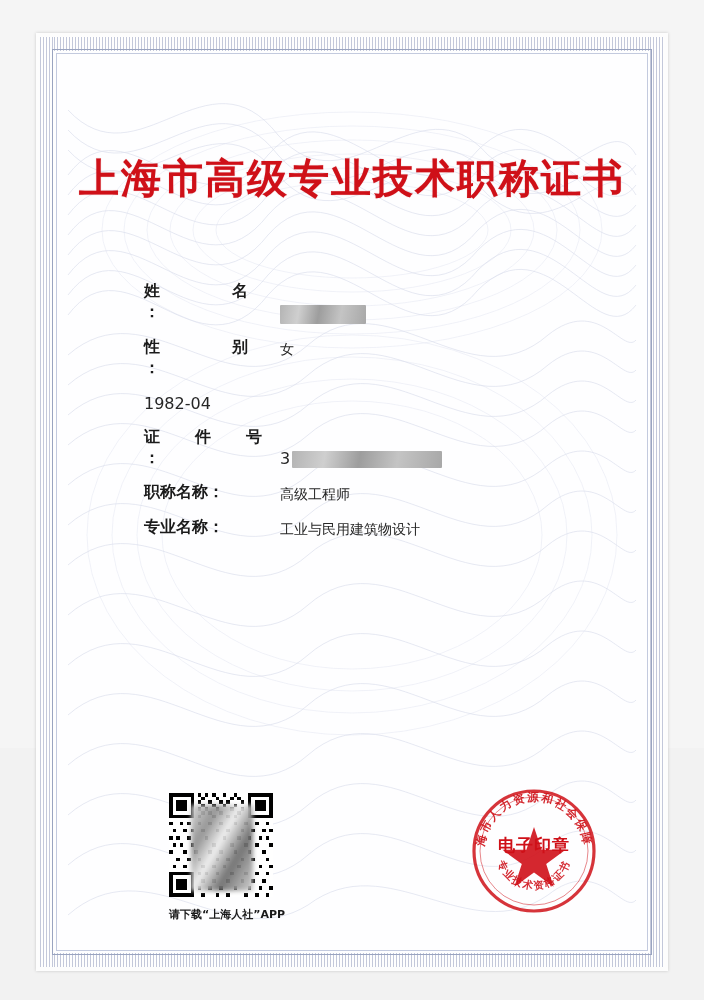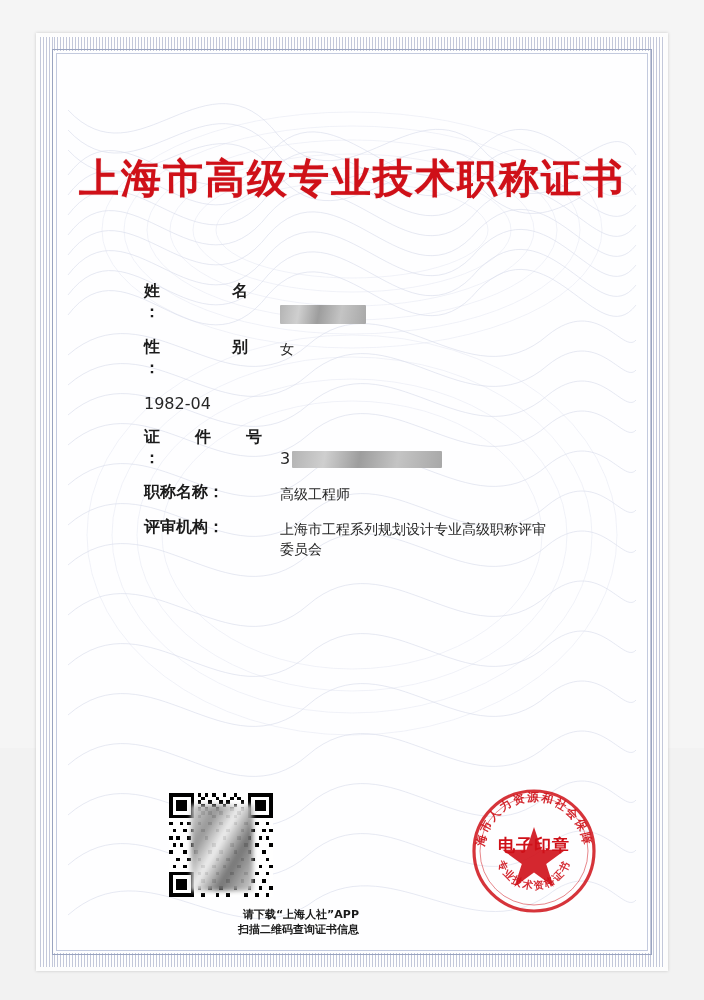--- a/index.html
+++ b/index.html
@@ -160,21 +160,20 @@
   .qr-caption {
     position: absolute;
     left: 133px;
     top: 874px;
     width: 190px;
     font-family: "DejaVu Sans", "Liberation Sans", sans-serif;
     font-size: 11px;
     font-weight: bold;
     color: #1a1a1a;
     line-height: 15px;
-    text-align: right;
   }
 
   
   .seal {
     position: absolute;
     left: 432px;
     top: 752px;
     width: 132px;
     height: 132px;
   }
@@ -295,28 +294,27 @@
 
 
         <div class="gap-block">
           <div class="field-row">
             <div class="field-label">
               <span>职称名称</span><span>：</span>
             </div>
             <div class="field-value">高级工程师</div>
           </div>
 
-
           <div class="field-row">
             <div class="field-label">
-              <span>评审机构</span><span>：</span>
+              <span>专业名称</span><span>：</span>
             </div>
-            <div class="field-value">上海市工程系列规划设计专业高级职称评审
-委员会</div>
-          </div>
+            <div class="field-value">工业与民用建筑物设计</div>
+          </div>
+
         </div>
 
       </div>
 
       <div class="qr">
         <svg width="104" height="104" viewBox="0 0 29 29" shape-rendering="crispEdges">
           <rect width="29" height="29" fill="#ffffff"></rect>
           <g fill="#000000">
             <rect x="0" y="0" width="7" height="1"></rect>
               <rect x="0" y="6" width="7" height="1"></rect>
@@ -451,21 +449,20 @@
               <rect x="21" y="28" width="1" height="1"></rect>
             <rect x="24" y="28" width="1" height="1"></rect>
               <rect x="27" y="28" width="1" height="1"></rect>
           </g>
         </svg>
         <div class="qr-blur"></div>
       </div>
 
       <div class="qr-caption">
         <div>请下载“上海人社”APP</div>
-        <div>扫描二维码查询证书信息</div>
       </div>
 
       <div class="seal">
         <svg width="132" height="132" viewBox="0 0 132 132">
           <defs>
             <path id="arcTop" d="M 16,66 A 50,50 0 0 1 116,66" fill="none"></path>
             <path id="arcBottom" d="M 28,66 A 38,38 0 0 0 104,66" fill="none"></path>
           </defs>
           <circle cx="66" cy="66" r="60" fill="none" stroke="#cf1018" stroke-width="3.2" opacity="0.85"></circle>
           <circle cx="66" cy="66" r="54" fill="none" stroke="#cf1018" stroke-width="1" opacity="0.5"></circle>

